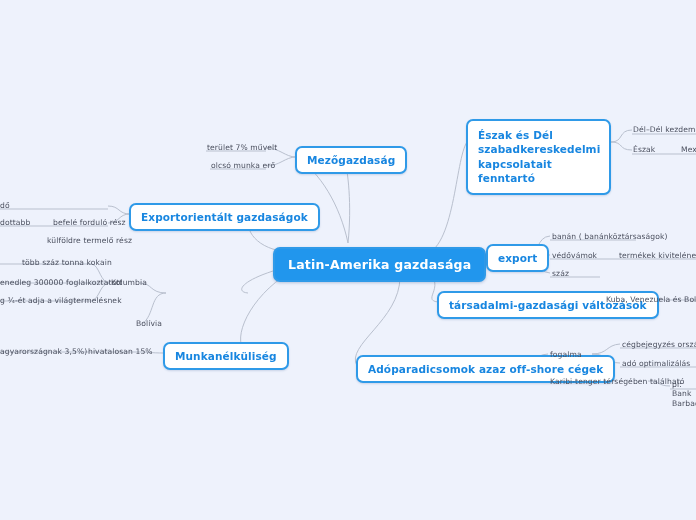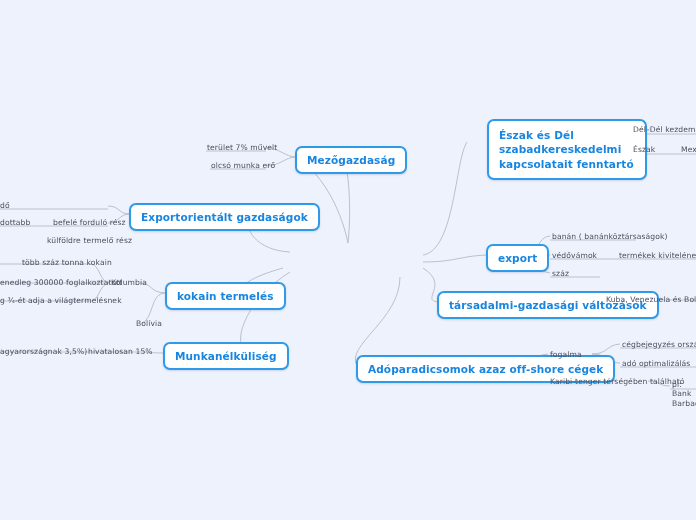--- a/index.html
+++ b/index.html
@@ -150,22 +150,25 @@
       <path d="M592,354 C608,354 606,345 620,344"></path>
       <path d="M592,354 C608,354 606,363 620,363"></path>
       <path d="M620,348 L696,348"></path>
       <path d="M620,367 L696,367"></path>
 
       <path d="M648,381 C660,381 658,386 670,386"></path>
       <path d="M670,389 L696,389"></path>
     </g>
   </svg>
 
-
-  <div class="node branch multiline" style="left:466px; top:119px; width:160px;margin-left:21px;">
+  <div class="node root" style="left:273px; top:247px;">
+    <span>Latin-Amerika gazdasága</span>
+  </div>
+
+  <div class="node branch multiline" style="left:466px; top:119px; width:145px;">
     <span>Észak és Dél szabadkereskedelmi kapcsolatait fenntartó</span>
   </div>
   <div class="node leaf" style="left:633px; top:125px;">
     <span>Dél–Dél kezdeménye</span>
   </div>
   <div class="node leaf" style="left:633px; top:145px;">
     <span>Észak</span>
   </div>
   <div class="node leaf" style="left:681px; top:145px;">
     <span>Mex</span>
@@ -190,23 +193,20 @@
   <div class="node leaf" style="left:53px; top:218px;">
     <span>befelé forduló rész</span>
   </div>
   <div class="node leaf" style="left:0px; top:201px;">
     <span>dő</span>
   </div>
   <div class="node leaf" style="left:0px; top:218px;">
     <span>dottabb</span>
   </div>
 
-  <div class="node branch" style="left:165px; top:282px;">
-    <span>kokain termelés</span>
-  </div>
   <div class="node leaf" style="left:111px; top:278px;">
     <span>Kolumbia</span>
   </div>
   <div class="node leaf" style="left:118px; top:319px;padding-left:18px;">
     <span>Bolívia</span>
   </div>
   <div class="node leaf" style="left:22px; top:258px;">
     <span>több száz tonna kokain</span>
   </div>
   <div class="node leaf" style="left:0px; top:278px;">

